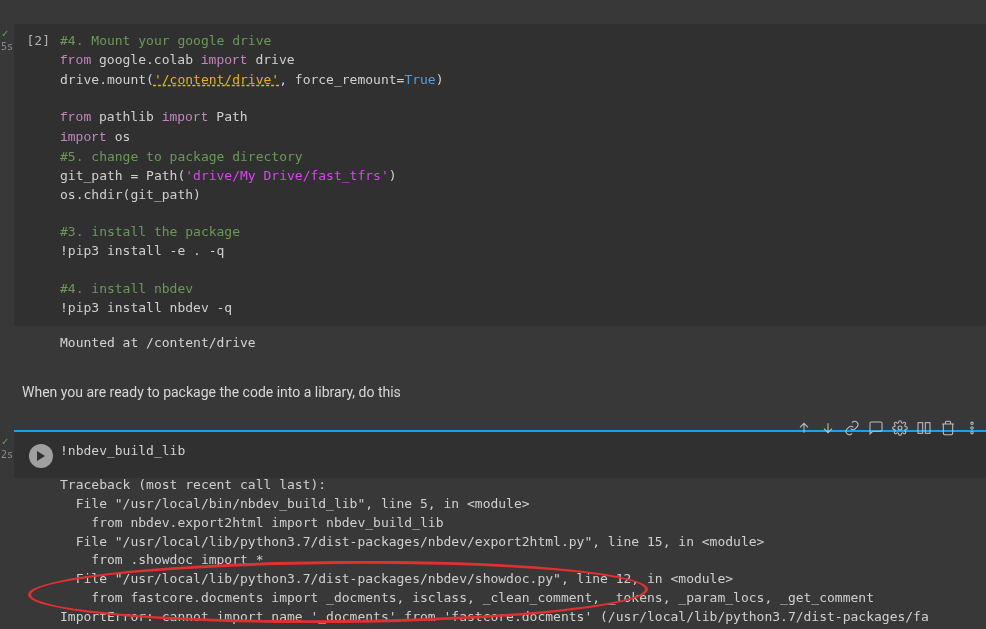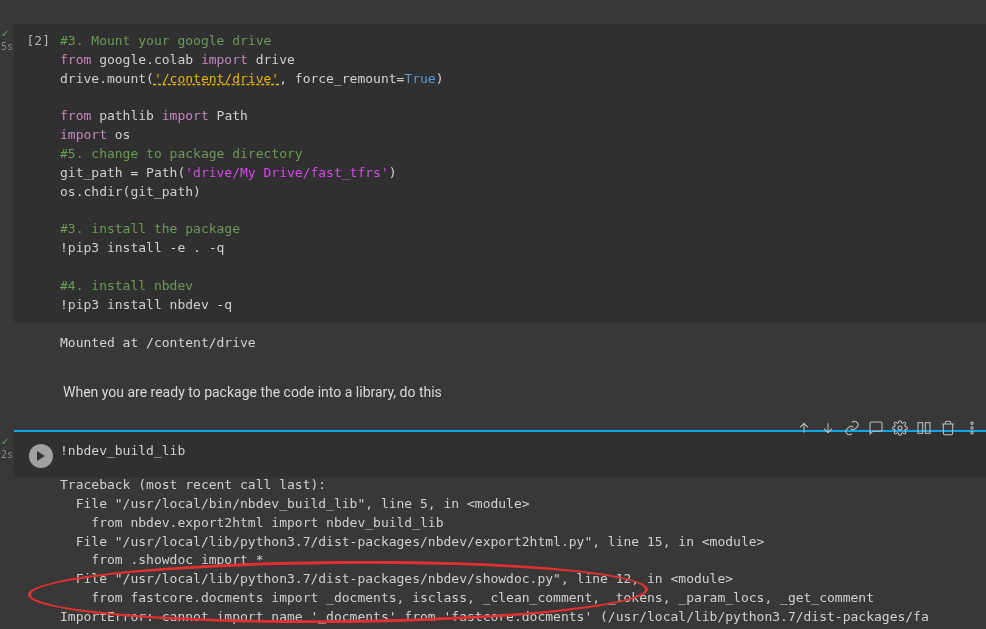--- a/index.html
+++ b/index.html
@@ -45,21 +45,20 @@
     padding: 6px 0 6px 46px;
     color: #d4d4d4;
   }
   
   .md-text {
     position: absolute;
     left: 22px;
     top: 384px;
     color: #d8d8d8;
     font-size: 14px;
-    margin-left: 41px;
   }
   
   
   .toolbar {
     position: absolute;
     right: 4px;
     top: 418px;
     display: flex;
     gap: 4px;
     align-items: center;
@@ -93,21 +92,21 @@
     top: 470px;
     right: 0;
     padding: 6px 0 6px 46px;
     color: #d0d0d0;
     white-space: pre;
     overflow: hidden;
   }
   
   
   .c-comment { color: #6a9955; }
-  .c-kw { color: #c586c0; }
+  .c-kw { color: #c586c0; font-family: Liberation Mono, monospace; }
   .c-str { color: #d946ef; }
   .c-str-link { color: #eab308; text-decoration: underline; text-decoration-style: dashed; }
   .c-bool { color: #569cd6; }
   .c-bang { color: #d4d4d4; }
   
   
   .red-ellipse {
     position: absolute;
     border: 3px solid #e03030;
     border-radius: 50%;
@@ -119,21 +118,21 @@
 <body>
 
 <div class="cell-strip">
   <span class="strip-check" style="top:28px;">✓</span>
   <span class="strip-time mono" style="top:40px;">5s</span>
 </div>
 
 <div class="cell1 mono">
   <div class="cell1-row">
     <div class="prompt-col">[2]</div>
-    <div class="code-col"><span class="c-comment">#3. Mount your google drive</span>
+    <div class="code-col"><span class="c-comment">#4. Mount your google drive</span>
 <span class="c-kw">from</span><span> google.colab </span><span class="c-kw">import</span><span> drive</span>
 <span>drive.mount(</span><span class="c-str-link">'/content/drive'</span><span>, force_remount=</span><span class="c-bool">True</span><span>)</span>
 <span></span>
 <span class="c-kw">from</span><span> pathlib </span><span class="c-kw">import</span><span> Path</span>
 <span class="c-kw">import</span><span> os</span>
 <span class="c-comment">#5. change to package directory</span>
 <span>git_path = Path(</span><span class="c-str">'drive/My Drive/fast_tfrs'</span><span>)</span>
 <span>os.chdir(git_path)</span>
 <span></span>
 <span class="c-comment">#3. install the package</span>

